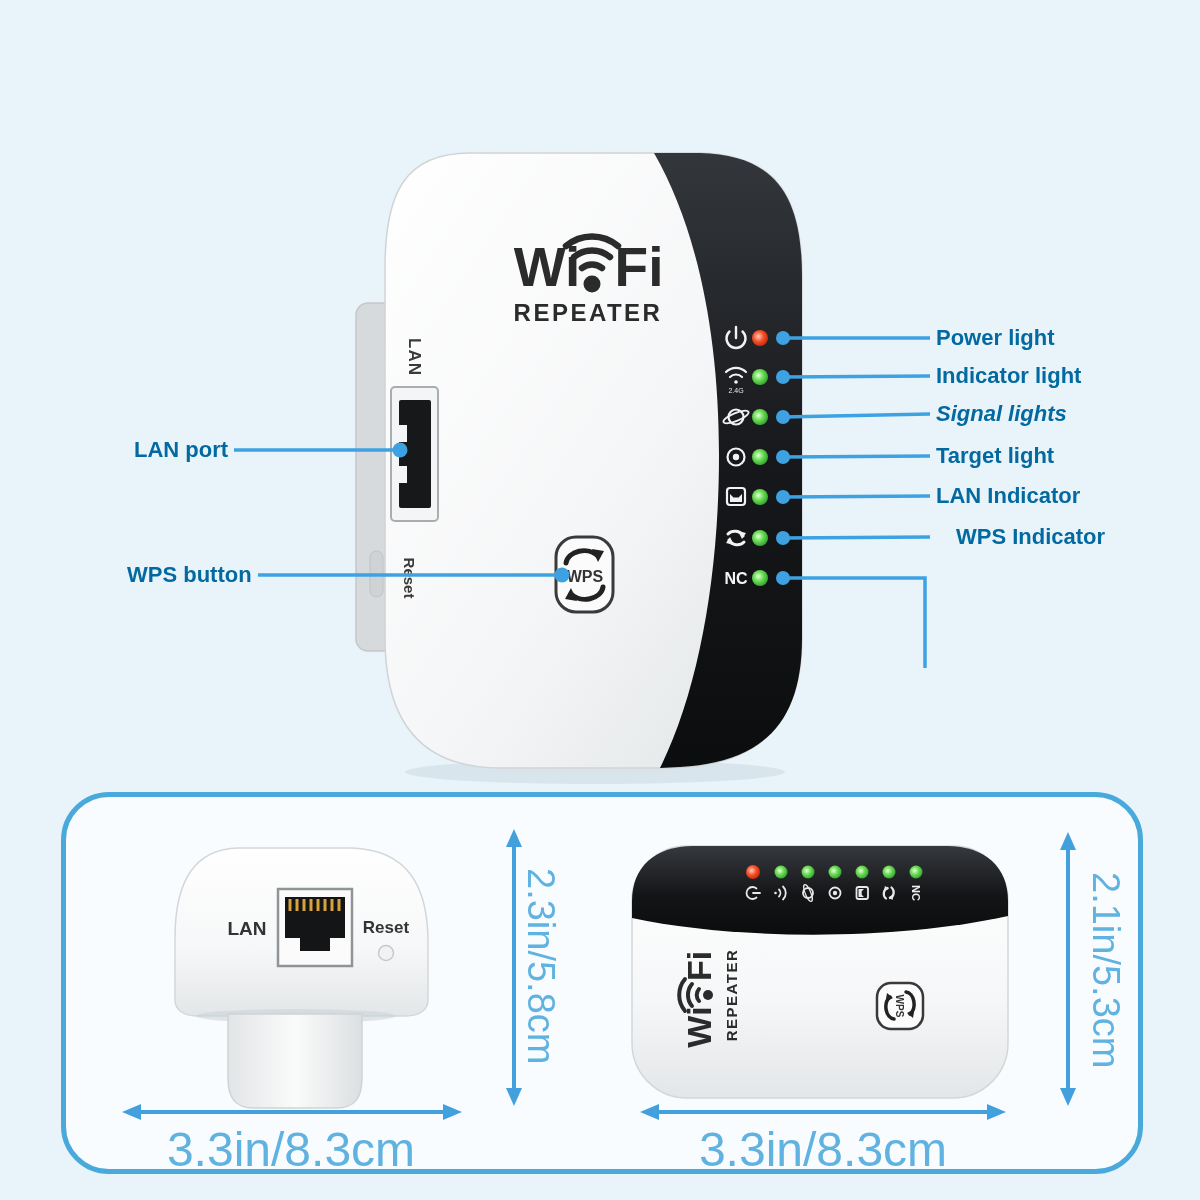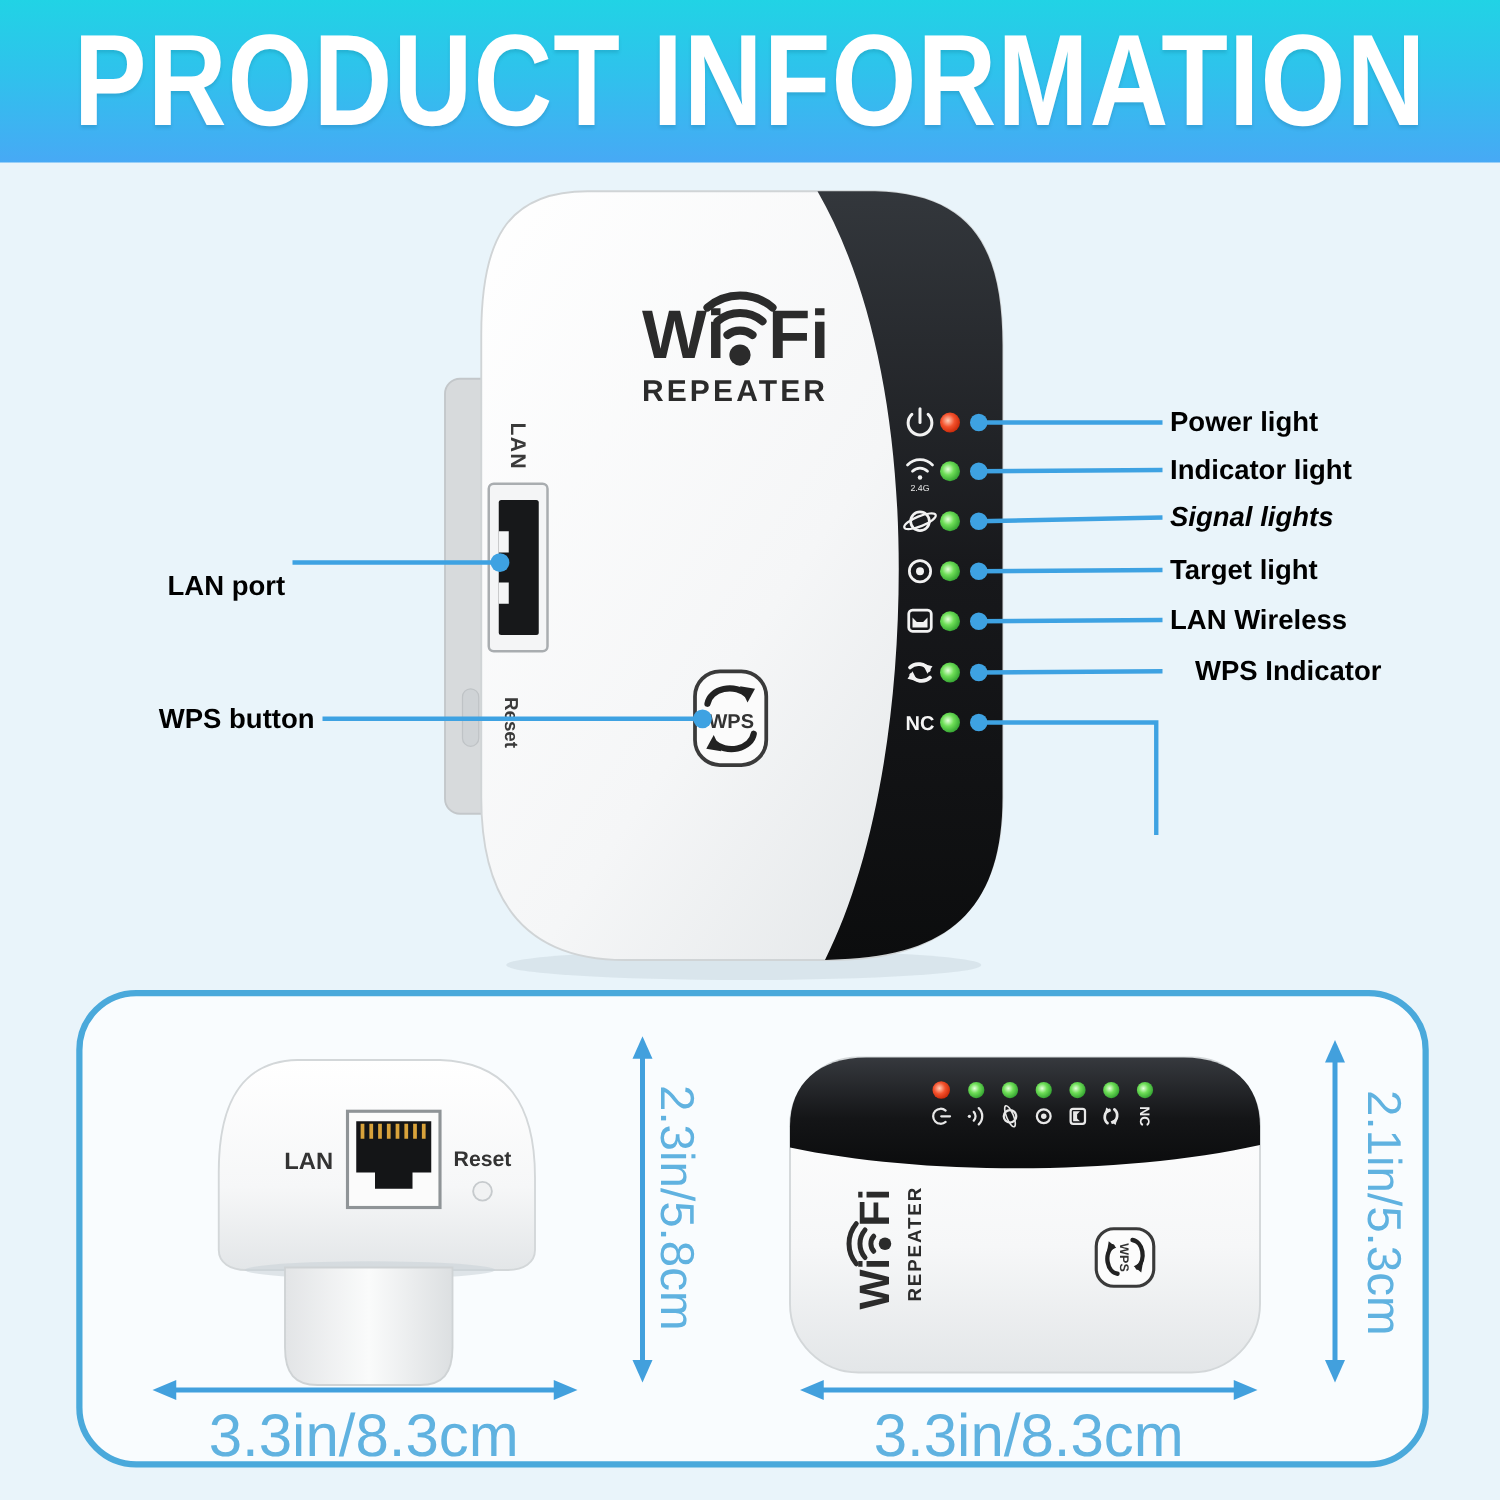--- a/index.html
+++ b/index.html
@@ -6,37 +6,34 @@
   .page{position:relative;width:1200px;height:1200px;background:#e9f4fa;overflow:hidden;
         font-family:"Liberation Sans",sans-serif;}
   
   .header{position:absolute;left:0;top:0;width:1200px;height:130px;
           background:linear-gradient(180deg,#21d3e5 0%,#2fc2ec 45%,#47a9f5 100%);
           display:flex;align-items:center;justify-content:center;}
   .header h1{margin:0;color:#ffffff;font-size:104px;font-weight:bold;letter-spacing:1px;
              transform:scaleX(0.84);white-space:nowrap;
              text-shadow:0 2px 3px rgba(0,60,90,.15);}
   
-  .lbl{position:absolute;font-size:22px;font-weight:bold;color:#000000;white-space:nowrap;z-index:5;}
+  .lbl{position:absolute;font-size:22px;font-weight:bold;color:#0369a1;white-space:nowrap;z-index:5;}
   
   .panel{position:absolute;left:61px;top:792px;width:1072px;height:372px;
          border:5px solid #4aa9db;border-radius:48px;background:#f9fcfe;z-index:1;}
   .dim{position:absolute;color:#60b2e0;font-size:48px;z-index:5;}
   .dim.vert{writing-mode:vertical-rl;font-size:38px;}
   .dim.center{text-align:center;width:270px;}
   svg{position:absolute;z-index:2;}
 </style>
 </head>
 <body>
 
 <div class="page">
 
-  <div class="header">
-    <h1>PRODUCT INFORMATION</h1>
-  </div>
 
   <svg style="left:0;top:130px;" width="1200" height="662" viewBox="0 130 1200 662">
     <defs>
       <linearGradient id="bodyGrad" x1="0" y1="0" x2="1" y2="1">
         <stop offset="0" stop-color="#ffffff"></stop>
         <stop offset="0.55" stop-color="#f5f6f7"></stop>
         <stop offset="1" stop-color="#dfe3e5"></stop>
       </linearGradient>
       <linearGradient id="bandGrad" x1="0" y1="0" x2="0" y2="1">
         <stop offset="0" stop-color="#33373c"></stop>
@@ -167,23 +164,23 @@
         <circle cx="400" cy="450" r="7.5" fill="#3ea2e2" stroke="none"></circle>
       <line x1="258" y1="575" x2="562" y2="575"></line>
         <circle cx="562" cy="575" r="7.5" fill="#3ea2e2" stroke="none"></circle>
     </g>
   </svg>
 
   <div class="lbl" style="left:936px;top:325px;">Power light</div>
   <div class="lbl" style="left:936px;top:363px;">Indicator light</div>
   <div class="lbl" style="left:936px;top:401px;font-style:italic;">Signal lights</div>
   <div class="lbl" style="left:936px;top:443px;">Target light</div>
-  <div class="lbl" style="left:936px;top:483px;">LAN Wireless</div>
+  <div class="lbl" style="left:936px;top:483px;">LAN Indicator</div>
   <div class="lbl" style="left:956px;top:524px;">WPS Indicator</div>
-  <div class="lbl" style="left:134px;top:437px;margin-top:19px;">LAN port</div>
+  <div class="lbl" style="left:134px;top:437px;">LAN port</div>
   <div class="lbl" style="left:127px;top:562px;">WPS button</div>
 
   <div class="panel"></div>
 
   <svg style="left:0;top:790px;" width="1200" height="410" viewBox="0 790 1200 410">
     <defs>
       <linearGradient id="bodyGrad2" x1="0" y1="0" x2="0" y2="1">
         <stop offset="0" stop-color="#ffffff"></stop>
         <stop offset="0.6" stop-color="#f6f7f8"></stop>
         <stop offset="1" stop-color="#e3e6e8"></stop>

